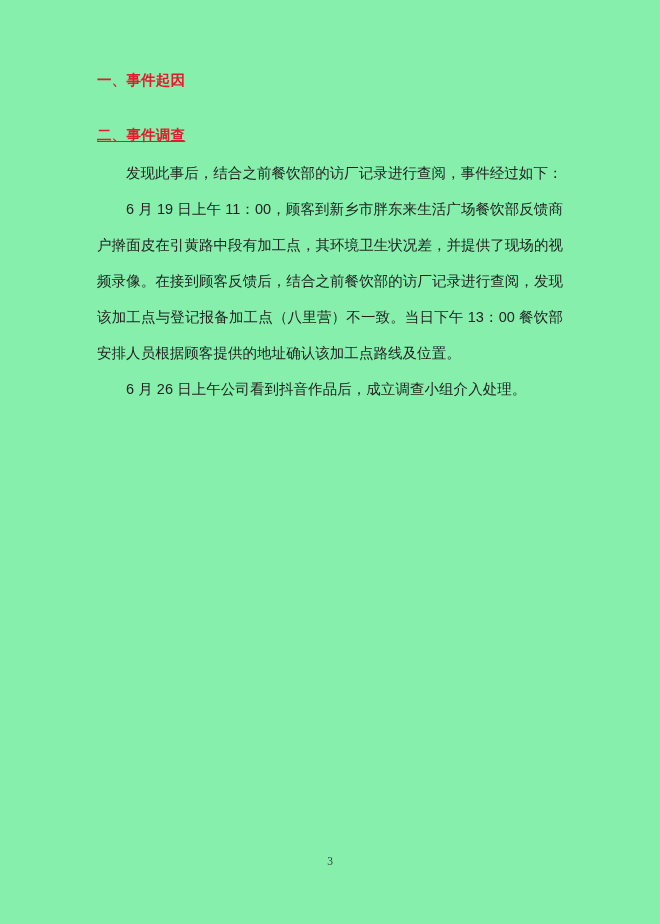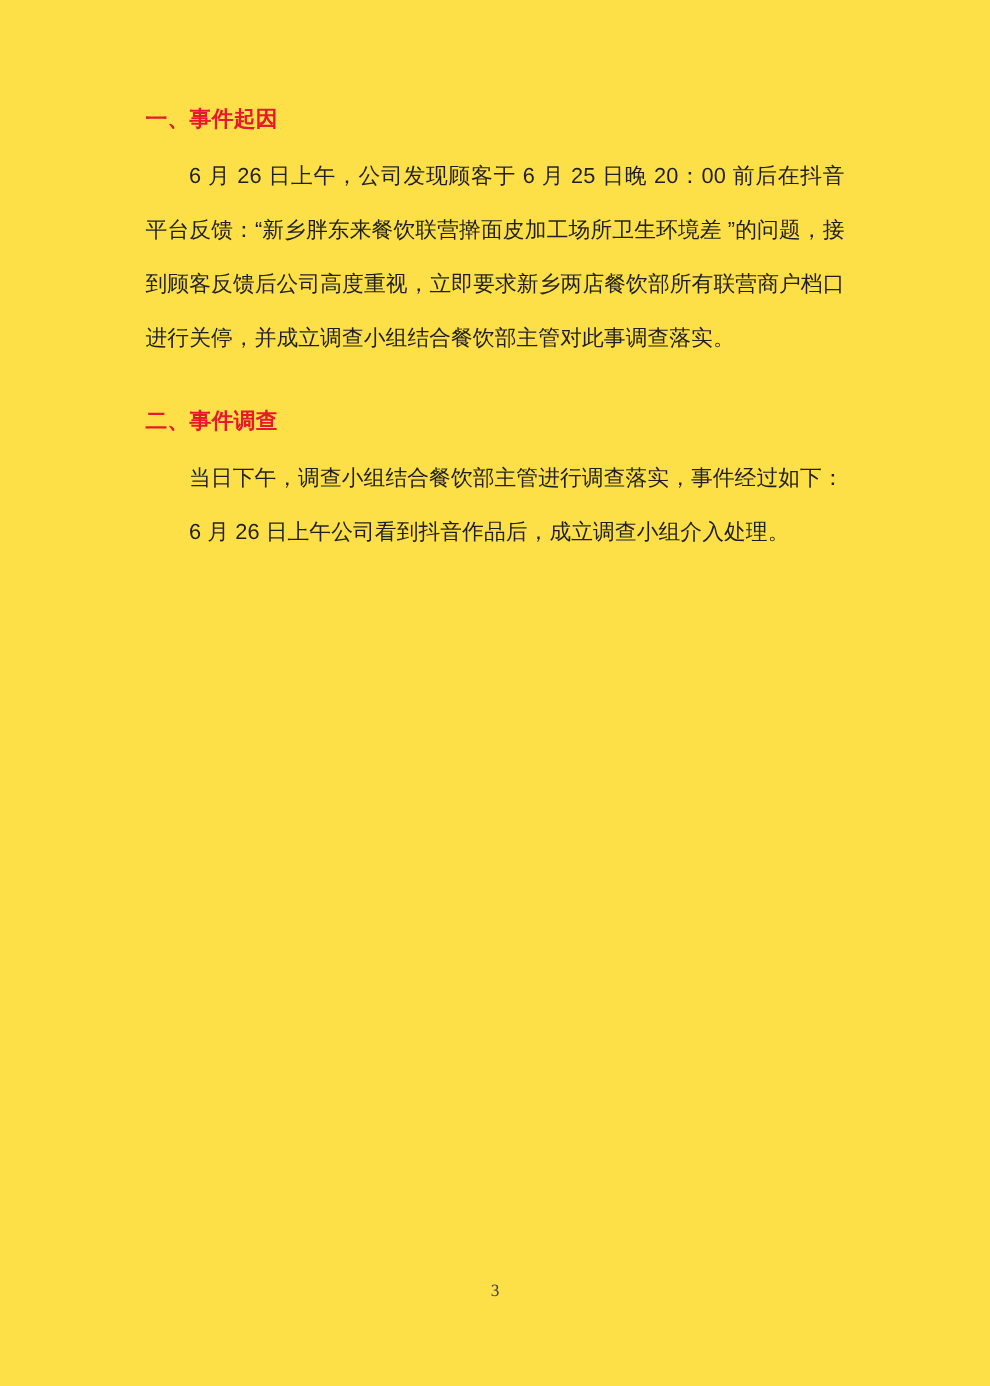--- a/index.html
+++ b/index.html
@@ -4,21 +4,21 @@
 <style>
   html, body {
     margin: 0;
     padding: 0;
     background: #ffffff;
   }
   .page {
     position: relative;
     width: 660px;
     height: 924px;
-    background: #fde047;
+    background: #86efac;
     overflow: hidden;
     box-sizing: border-box;
     font-family: "Liberation Sans", "DejaVu Sans", sans-serif;
     -webkit-font-smoothing: antialiased;
   }
   .content {
     position: absolute;
     left: 97px;
     top: 62px;
     width: 466px;
@@ -29,20 +29,21 @@
     color: #e8192c;
     font-weight: bold;
     font-size: 14.5px;
     line-height: 36px;
     letter-spacing: 0.2px;
     margin: 0 0 2px 0;
     white-space: nowrap;
   }
   .section-heading.second {
     margin-top: 19px;
+    text-decoration: underline;
   }
 
   
   .para {
     color: #1f1f1f;
     font-size: 14.5px;
     line-height: 36px;
     text-align: justify;
     text-justify: inter-character;
     text-indent: 2em;
@@ -64,26 +65,26 @@
   }
 </style>
 </head>
 <body>
 
 <div class="page">
   <div class="content">
 
     <h2 class="section-heading">一、事件起因</h2>
 
-    <p class="para">6 月 26 日上午，公司发现顾客于 6 月 25 日晚 20：00 前后在抖音平台反馈：“新乡胖东来餐饮联营擀面皮加工场所卫生环境差 ”的问题，接到顾客反馈后公司高度重视，立即要求新乡两店餐饮部所有联营商户档口进行关停，并成立调查小组结合餐饮部主管对此事调查落实。</p>
 
     <h2 class="section-heading second">二、事件调查</h2>
 
-    <p class="para">当日下午，调查小组结合餐饮部主管进行调查落实，事件经过如下：</p>
+    <p class="para">发现此事后，结合之前餐饮部的访厂记录进行查阅，事件经过如下：</p>
 
+    <p class="para">6 月 19 日上午 11：00，顾客到新乡市胖东来生活广场餐饮部反馈商户擀面皮在引黄路中段有加工点，其环境卫生状况差，并提供了现场的视频录像。在接到顾客反馈后，结合之前餐饮部的访厂记录进行查阅，发现该加工点与登记报备加工点（八里营）不一致。当日下午 13：00 餐饮部安排人员根据顾客提供的地址确认该加工点路线及位置。</p>
 
 
 
     <p class="para">6 月 26 日上午公司看到抖音作品后，成立调查小组介入处理。</p>
 
   </div>
 
   <div class="page-number">3</div>
 </div>
 

